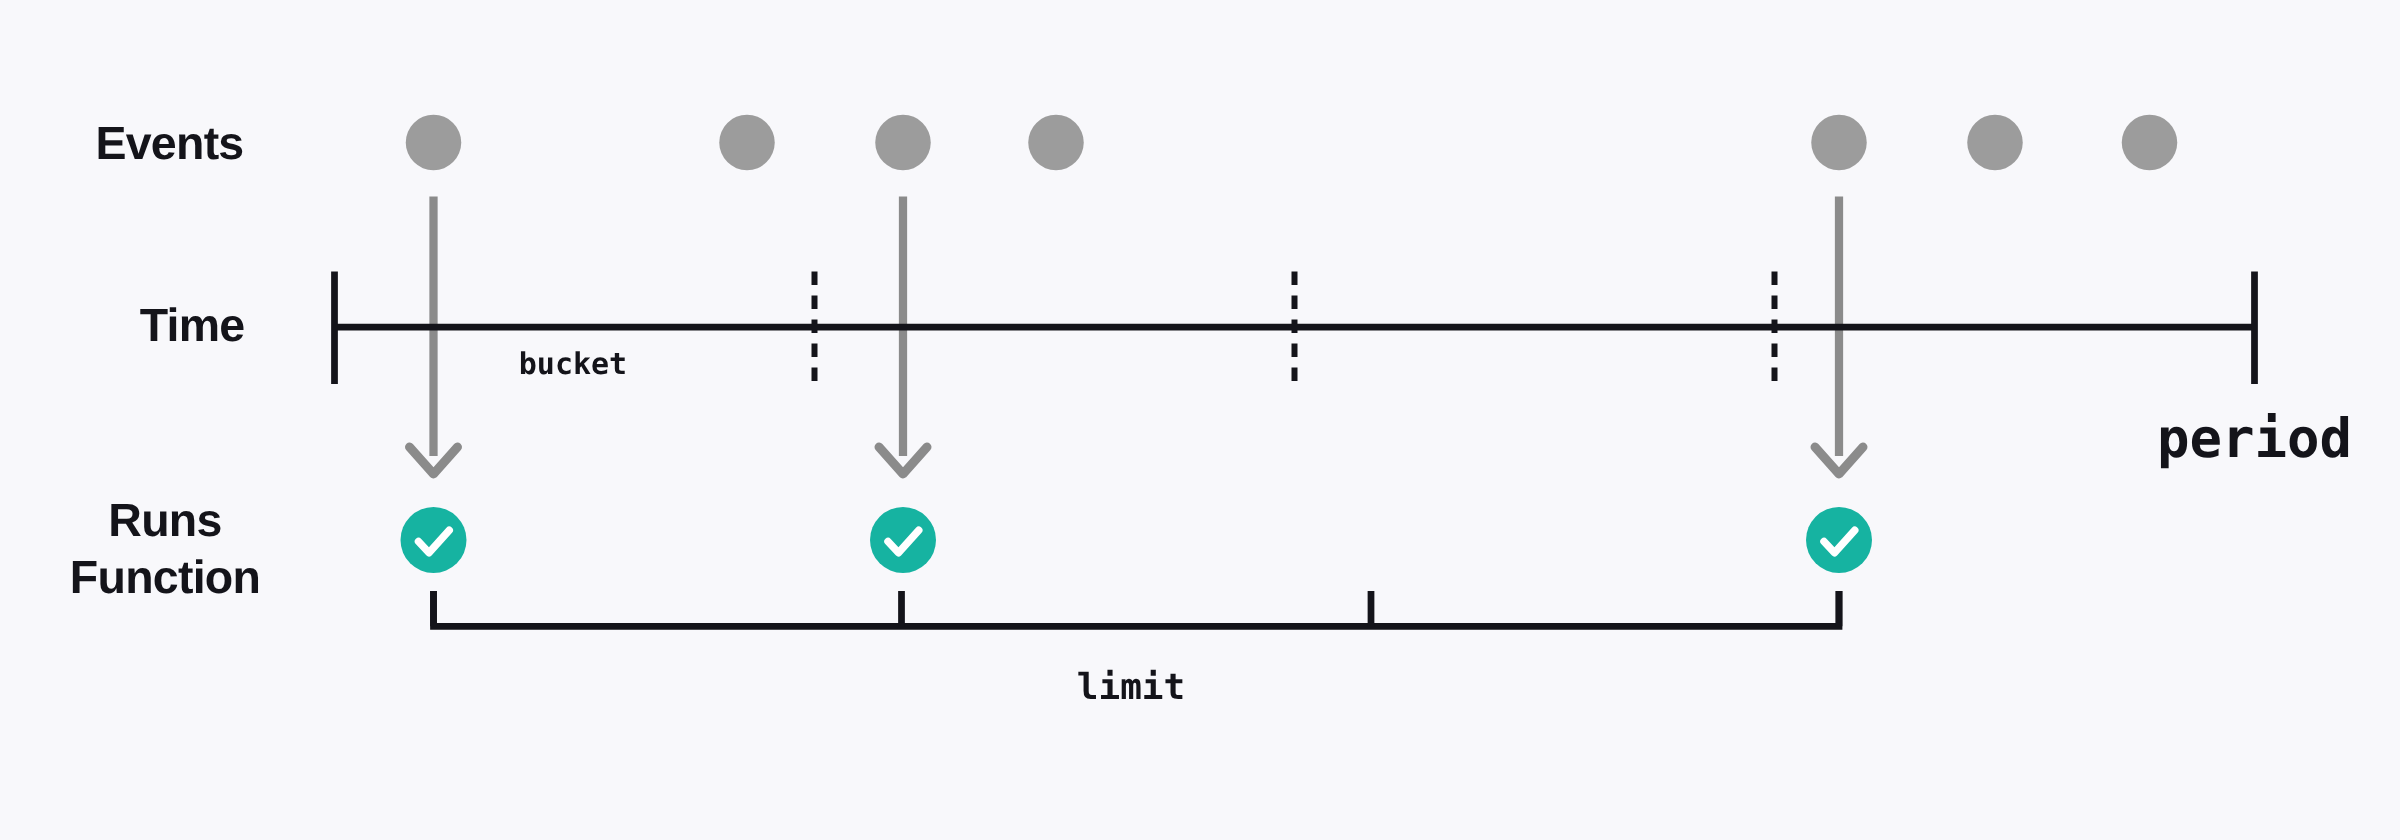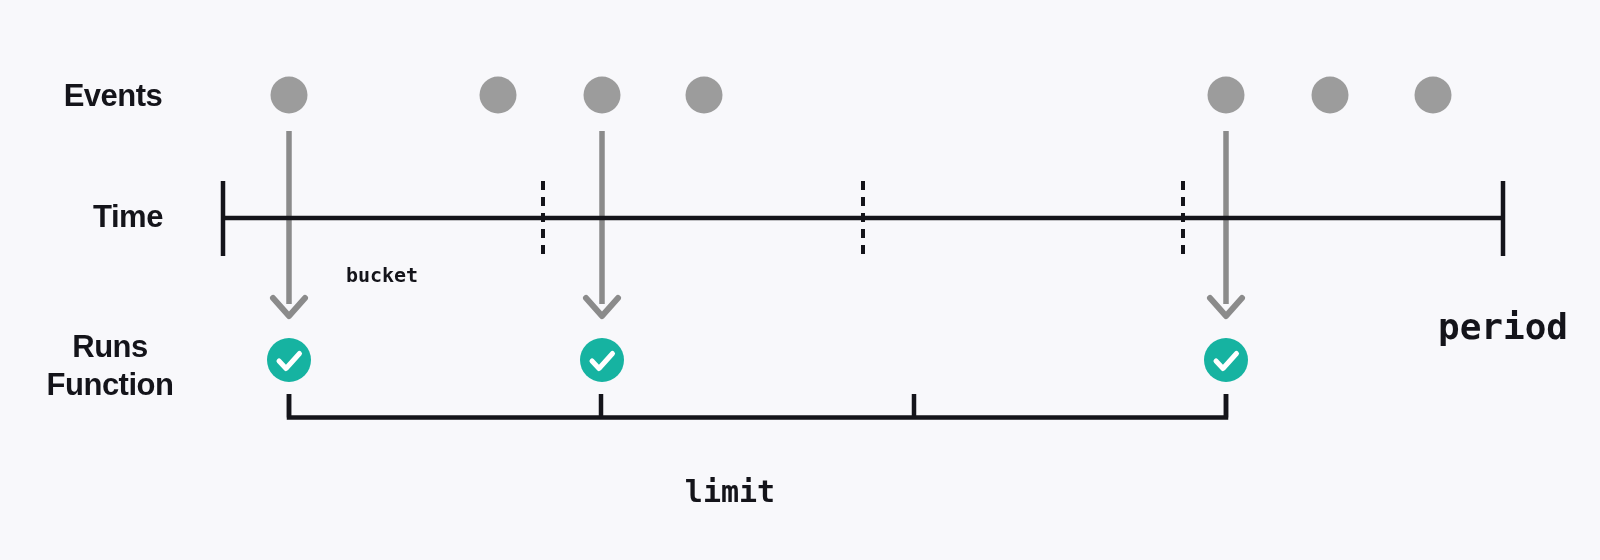--- a/index.html
+++ b/index.html
@@ -26,28 +26,27 @@
     line-height: 38px;
     white-space: nowrap;
   }
   .mono-label {
     position: absolute;
     transform: translate(-50%, -50%);
     font-family: "DejaVu Sans Mono", "Liberation Mono", monospace;
     font-weight: 700;
     color: var(--ink, #14141a);
     white-space: nowrap;
-    margin-top: 33px;
   }
   #events-label  { left: 113px; top: 96px; }
   #time-label    { left: 128px; top: 217px; }
   #runs-label    { left: 110px; top: 366px; }
   #bucket-label  { left: 382px;  top: 242px; font-size: 20px; }
   #period-label  { left: 1503px; top: 293px; font-size: 36px; }
-  #limit-label   { left: 730px;  top: 458px; font-size: 30px; }
+  #limit-label   { left: 754px;  top: 458px; font-size: 24px; }
 </style>
 </head>
 <body>
 
 <div class="canvas">
 
   <svg id="diagram-svg" width="1600" height="560" viewBox="0 0 1600 560" xmlns="http://www.w3.org/2000/svg">
       <line x1="289" y1="131" x2="289" y2="304" stroke="#8b8b8b" stroke-width="5.5"></line>
       <polyline points="273,298 289,316 305,298" fill="none" stroke="#8b8b8b" stroke-width="6" stroke-linecap="round" stroke-linejoin="round"></polyline>
       <line x1="602" y1="131" x2="602" y2="304" stroke="#8b8b8b" stroke-width="5.5"></line>

